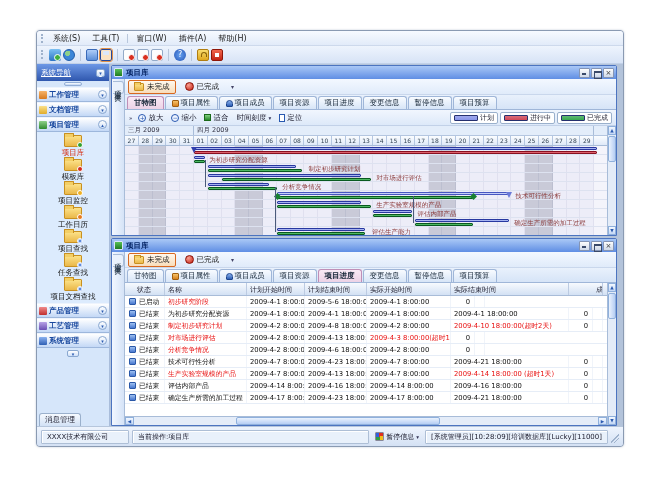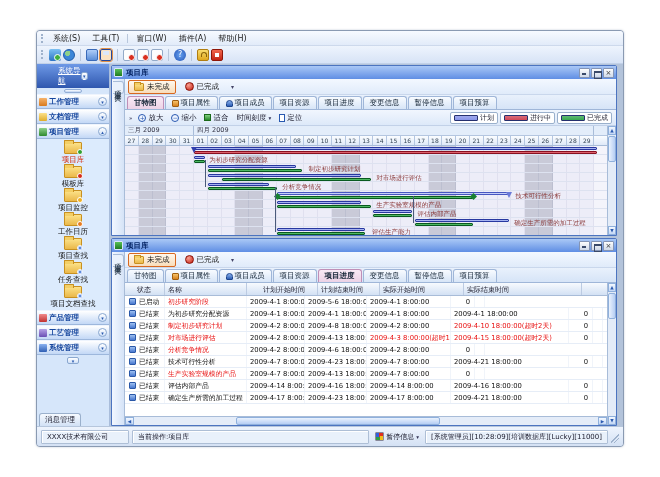--- a/index.html
+++ b/index.html
@@ -20,21 +20,21 @@
   .i-save{background:linear-gradient(#7aa8ee,#3a66c4);border:1px solid #24489c;} .i-save::after{content:"";position:absolute;left:2px;top:1px;right:2px;height:4px;background:#dce8fa;}
   .hl{outline:1px solid #e09048;background:#fbe3c3;border-radius:2px;}
   .i-doc{background:#fdfdfd;border:1px solid #93aac8;} .i-doc::after{content:"";position:absolute;right:-1px;bottom:-1px;width:5px;height:5px;border-radius:50%;background:#d93020;border:1px solid #fff;}
   .i-help{background:radial-gradient(#66a2f2,#2352b2);border-radius:50%;color:#fff;font-size:8px;line-height:11px;text-align:center;} .i-help::after{content:"?";}
   .i-lock{background:linear-gradient(#f9dc6e,#e0a81e);border:1px solid #b07d10;} .i-lock::after{content:"";position:absolute;left:3px;top:2px;width:4px;height:4px;border:1px solid #8a6208;border-bottom:none;border-radius:3px 3px 0 0;}
   .i-exit{background:linear-gradient(#f2674e,#c22414);border:1px solid #8f1608;} .i-exit::after{content:"";position:absolute;left:3px;top:3px;width:4px;height:4px;background:#fff;}
   
   .main{flex:1;display:flex;min-height:0;}
   
   .sidebar{width:73px;background:#d6e6fa;border-right:1px solid #a9bddb;display:flex;flex-direction:column;flex:0 0 auto;}
-  .sb-title{height:24px;background:linear-gradient(#6d98e6,#2f57ae);color:#fff;font-size:7.5px;display:flex;align-items:center;justify-content:space-between;padding:0 21px;flex:0 0 auto;text-decoration:underline;}
+  .sb-title{height:17px;background:linear-gradient(#6d98e6,#2f57ae);color:#fff;font-size:7.5px;display:flex;align-items:center;justify-content:space-between;padding:0 4px;flex:0 0 auto;text-decoration:underline;}
   .sb-title-btn{width:9px;height:8px;background:linear-gradient(#fff,#cfe0f8);border:1px solid #8aa8d0;border-radius:2px;font-size:5px;line-height:7px;text-align:center;color:#2a5ab0;}
   .sb-handle{height:6px;display:flex;justify-content:center;align-items:center;flex:0 0 auto;}
   .sb-handle span{width:18px;height:4px;background:linear-gradient(#fff,#bcd2f2);border:1px solid #93aed6;border-radius:2px;}
   .sb-section{height:15px;background:linear-gradient(#ffffff,#c3d8f6);border-top:1px solid #eef4fd;border-bottom:1px solid #9db7dc;display:flex;align-items:center;font-size:7.5px;color:#17479e;font-weight:bold;padding:0 2px;gap:2px;flex:0 0 auto;white-space:nowrap;}
   .sec-ico{width:8px;height:8px;border-radius:1px;flex:0 0 auto;}
   .sec-work{background:linear-gradient(#f6b36a,#d87a1e);} .sec-doc{background:linear-gradient(#fbe08a,#e0ac2a);} .sec-project{background:linear-gradient(#8ed08a,#2f8a2f);} .sec-product{background:linear-gradient(#f08a8a,#c03030);} .sec-craft{background:linear-gradient(#b6a2e6,#6a4fb4);} .sec-system{background:linear-gradient(#8ab2f0,#2f5fb4);}
   .sb-chev{margin-left:auto;width:9px;height:9px;border-radius:50%;background:linear-gradient(#fff,#cfe0f8);border:1px solid #8aa8d0;font-size:5px;color:#2a5ab0;display:flex;align-items:center;justify-content:center;font-weight:normal;flex:0 0 auto;}
   .sb-items{background:#dcebfd;padding:3px 0 2px;display:flex;flex-direction:column;align-items:center;gap:2px;flex:0 0 auto;}
   .sb-item{display:flex;flex-direction:column;align-items:center;font-size:7.5px;color:#111;line-height:9px;cursor:default;}
   .fold{width:18px;height:12px;background:linear-gradient(#fce289,#eab84a);border:1px solid #c89020;border-radius:1px;position:relative;margin-bottom:1px;}
@@ -527,21 +527,21 @@
                 </span>
                 <span class="tab">
                   <span>项目预算</span>
                 </span>
               </div>
             <div class="table-wrap">
               <div class="tbl">
                 <div class="tbl-head" id="thead">
                     <span class="th" style="width: 40px; padding-left: 12px;">状态</span>
                     <span class="th" style="width: 82px;">名称</span>
-                    <span class="th" style="width: 58px; margin-left: 13px;">计划开始时间</span>
+                    <span class="th" style="width: 58px;">计划开始时间</span>
                     <span class="th" style="width: 62px;">计划结束时间</span>
                     <span class="th" style="width: 84px;">实际开始时间</span>
                     <span class="th" style="width: 118px;">实际结束时间</span>
                     <span class="th" style="width: 24px; margin-top: 45px;">预算</span>
                     <span class="th" style="width: 10px;">成</span>
                   </div>
                 <div id="tbody">
                     <div class="tbl-row">
                       <span class="td" style="width: 40px;">
                         <span class="row-ico"></span>
@@ -630,23 +630,20 @@
                       </span>
                       <span class="td" style="width: 58px;">
                         <span>2009-4-2 8:00:00</span>
                       </span>
                       <span class="td" style="width: 62px;">
                         <span>2009-4-13 18:00:00</span>
                       </span>
                       <span class="td red" style="width: 84px;">
                         <span>2009-4-3 8:00:00(超时1天)</span>
                       </span>
-                      <span class="td red" style="width: 118px;">
-                        <span>2009-4-15 18:00:00(超时2天)</span>
-                      </span>
                       <span class="td num" style="width: 24px;">
                         <span>0</span>
                       </span>
                       <span class="td" style="width: 10px;">
                         <span></span>
                       </span>
                     </div>
                     <div class="tbl-row">
                       <span class="td" style="width: 40px;">
                         <span class="row-ico"></span>
@@ -707,20 +704,23 @@
                         <span>生产实验室规模的产品</span>
                       </span>
                       <span class="td" style="width: 58px;">
                         <span>2009-4-7 8:00:00</span>
                       </span>
                       <span class="td" style="width: 62px;">
                         <span>2009-4-13 18:00:00</span>
                       </span>
                       <span class="td" style="width: 84px;">
                         <span>2009-4-7 8:00:00</span>
+                      </span>
+                      <span class="td red" style="width: 118px;">
+                        <span>2009-4-14 18:00:00 (超时1天)</span>
                       </span>
                       <span class="td num" style="width: 24px;">
                         <span>0</span>
                       </span>
                       <span class="td" style="width: 10px;">
                         <span></span>
                       </span>
                     </div>
                     <div class="tbl-row">
                       <span class="td" style="width: 40px;">

